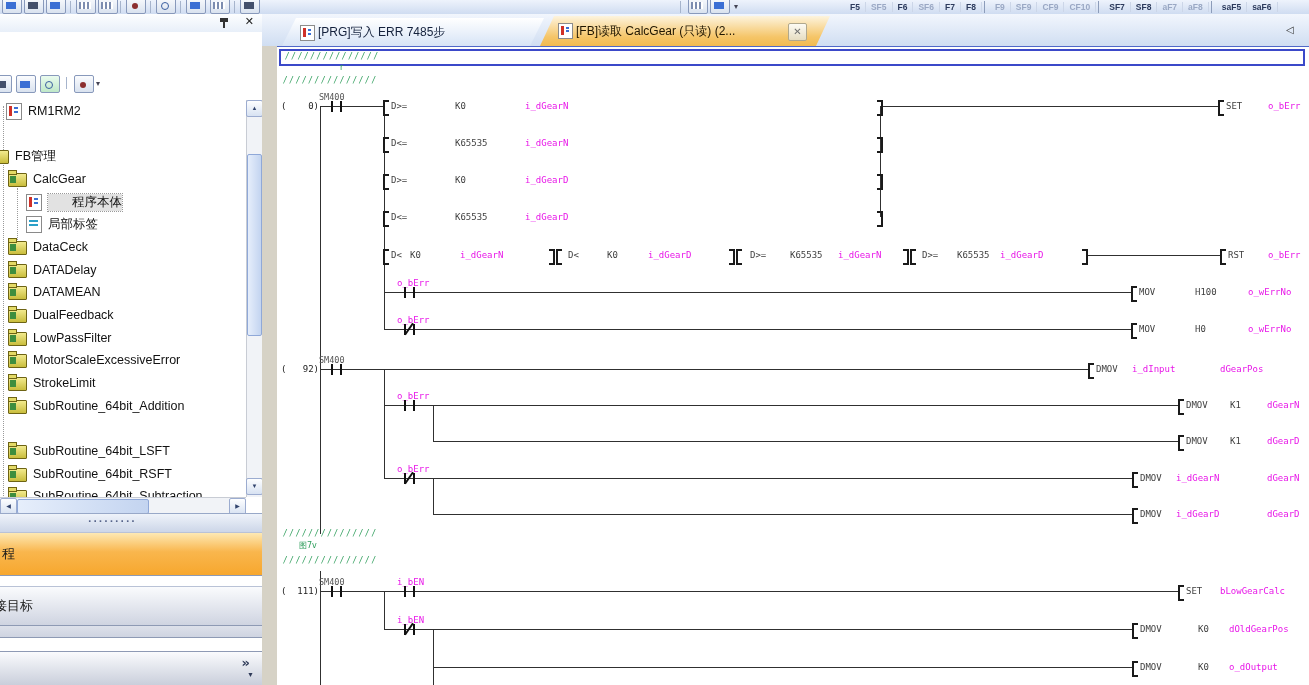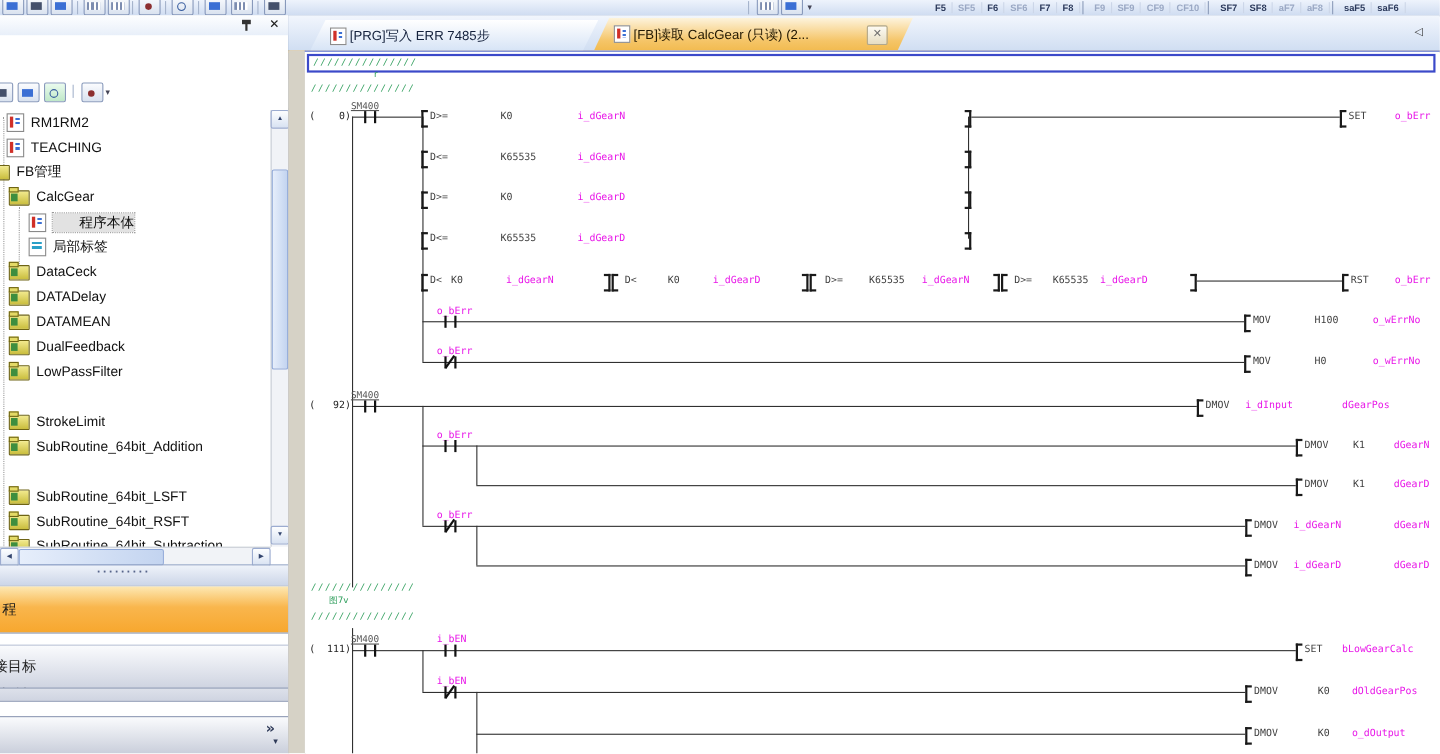--- a/index.html
+++ b/index.html
@@ -87,21 +87,21 @@
             text-align:center;line-height:15px;}
   #tabscroll{position:absolute;left:1024px;top:10px;font-size:10px;color:#333;}
   
   #gutter{position:absolute;left:262px;top:46px;width:15px;height:639px;background:#d6d2c6;border-right:1px solid #a8a494;}
   #canvas{position:absolute;left:277px;top:46px;width:1032px;height:639px;background:#fff;
           border-top:1px solid #5068c8;overflow:hidden;}
   .ln{position:absolute;height:1px;background:#303030;}
   .vl{position:absolute;width:1px;background:#303030;}
   .t{position:absolute;font:9px/10px "DejaVu Sans Mono","Liberation Mono",monospace;color:#3f3f3f;white-space:pre;}
   .m{position:absolute;font:9px/10px "DejaVu Sans Mono","Liberation Mono",monospace;color:#e816e8;white-space:pre;}
-  .cl{position:absolute;font:8.5px/10px "DejaVu Sans Mono","Liberation Mono",monospace;color:#555;white-space:pre;text-decoration:underline;}
+  .cl{position:absolute;font:8.5px/10px "DejaVu Sans Mono","Liberation Mono",monospace;color:#555;white-space:pre;}
   .sb{position:absolute;font:9px/10px "DejaVu Sans Mono","Liberation Mono",monospace;color:#222;white-space:pre;
       width:40px;text-align:right;}
   .lb{position:absolute;width:4px;height:12px;border:2px solid #1a1a1a;border-right:none;}
   .rb{position:absolute;width:4px;height:12px;border:2px solid #1a1a1a;border-left:none;}
   .ct{position:absolute;width:7px;height:11px;border-left:2px solid #111;border-right:2px solid #111;}
   .nc::after{content:"";position:absolute;left:-4px;top:4px;width:14px;height:2px;background:#111;transform:rotate(-55deg);}
   .hatch{position:absolute;font:italic 8px/8px "DejaVu Sans Mono",monospace;color:#2f9e5c;letter-spacing:1.5px;white-space:pre;}
   .cmt{position:absolute;font:8px/9px "DejaVu Sans",sans-serif;color:#2f9e5c;white-space:pre;}
   .selbox{position:absolute;left:2px;top:2px;width:1022px;height:13px;border:2px solid #3b49c9;}
 </style>
@@ -170,24 +170,20 @@
       <span class="ddglyph abs" style="left:96px;top:7px">▾</span>
     </div>
 
     <div id="tree">
       <div class="guide" style="left:3px;top:6px;height:462px"></div>
       <div class="guide" style="left:17px;top:88px;height:66px"></div>
       <div class="trow" style="top:0px;padding-left:6px">
           <span class="ico-lad"></span>
           <span class="lbl">RM1RM2</span>
         </div>
-      <div class="trow" style="top:23px;padding-left:6px">
-          <span class="ico-lad"></span>
-          <span class="lbl">TEACHING</span>
-        </div>
       <div class="trow" style="top:45px;padding-left:0px">
           <span class="ico-fold" style="margin-left:-10px"></span>
           <span class="lbl">FB管理</span>
         </div>
       <div class="trow" style="top:68px;padding-left:8px">
           <span class="ico-fold"></span>
           <span class="lbl">CalcGear</span>
         </div>
       <div class="trow sel" style="top:91px;padding-left:26px">
           <span class="ico-lad"></span>
@@ -209,20 +205,24 @@
           <span class="ico-fold"></span>
           <span class="lbl">DATAMEAN</span>
         </div>
       <div class="trow" style="top:204px;padding-left:8px">
           <span class="ico-fold"></span>
           <span class="lbl">DualFeedback</span>
         </div>
       <div class="trow" style="top:227px;padding-left:8px">
           <span class="ico-fold"></span>
           <span class="lbl">LowPassFilter</span>
+        </div>
+      <div class="trow" style="top:249px;padding-left:8px">
+          <span class="ico-fold"></span>
+          <span class="lbl">MotorScaleExcessiveError</span>
         </div>
       <div class="trow" style="top:272px;padding-left:8px">
           <span class="ico-fold"></span>
           <span class="lbl">StrokeLimit</span>
         </div>
       <div class="trow" style="top:295px;padding-left:8px">
           <span class="ico-fold"></span>
           <span class="lbl">SubRoutine_64bit_Addition</span>
         </div>
       <div class="trow" style="top:340px;padding-left:8px">

